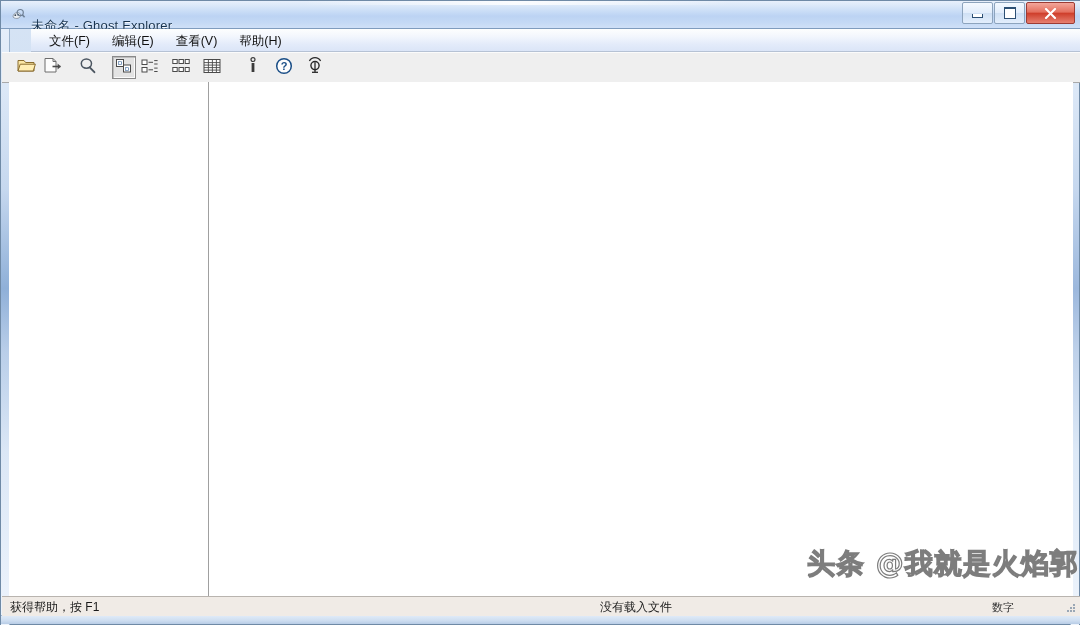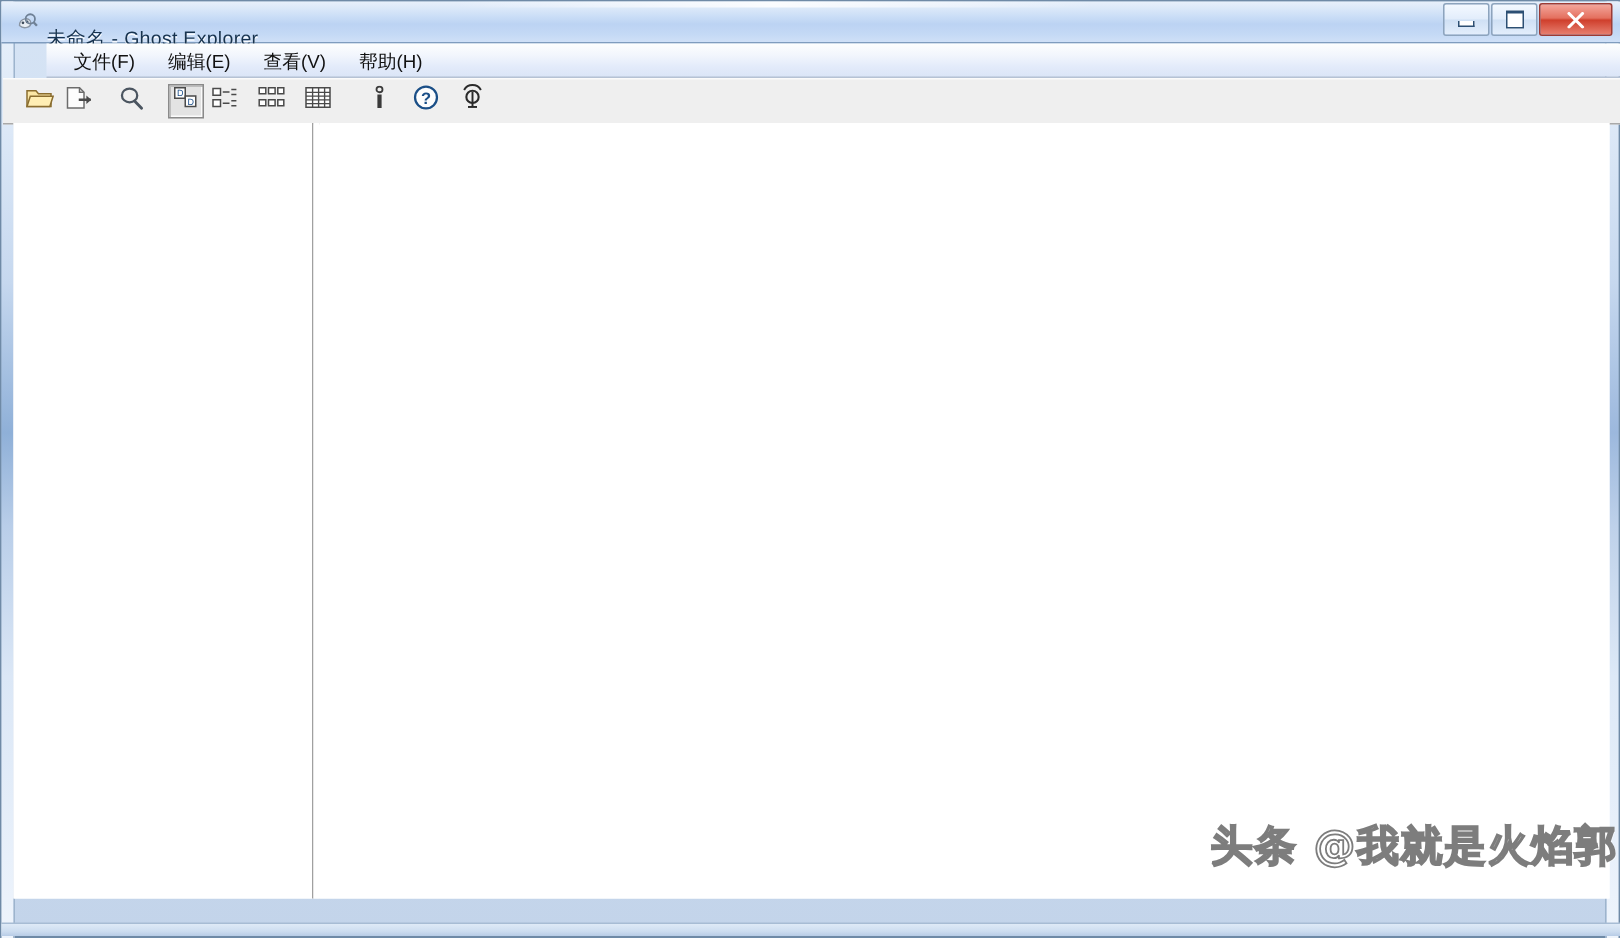--- a/index.html
+++ b/index.html
@@ -383,16 +383,33 @@
       <span></span>
     </div>
 
     <div id="splitter"></div>
 
     <div id="pane-right">
       <span></span>
     </div>
   </div>
 
+  <div id="statusbar">
+    <div id="status-left">获得帮助，按 F1</div>
+    <div id="status-center">没有载入文件</div>
+    <div id="status-num">数字</div>
+    <div id="resize-grip">
+      <svg width="14" height="14" viewBox="0 0 14 14">
+        <g fill="#9aa7b5">
+          <rect x="10" y="3" width="2" height="2"></rect>
+          <rect x="7" y="6" width="2" height="2"></rect>
+            <rect x="10" y="6" width="2" height="2"></rect>
+          <rect x="4" y="9" width="2" height="2"></rect>
+            <rect x="7" y="9" width="2" height="2"></rect>
+            <rect x="10" y="9" width="2" height="2"></rect>
+        </g>
+      </svg>
+    </div>
+  </div>
 
   <div id="watermark">头条 @我就是火焰郭</div>
 
 </div>
 
 </body></html>

